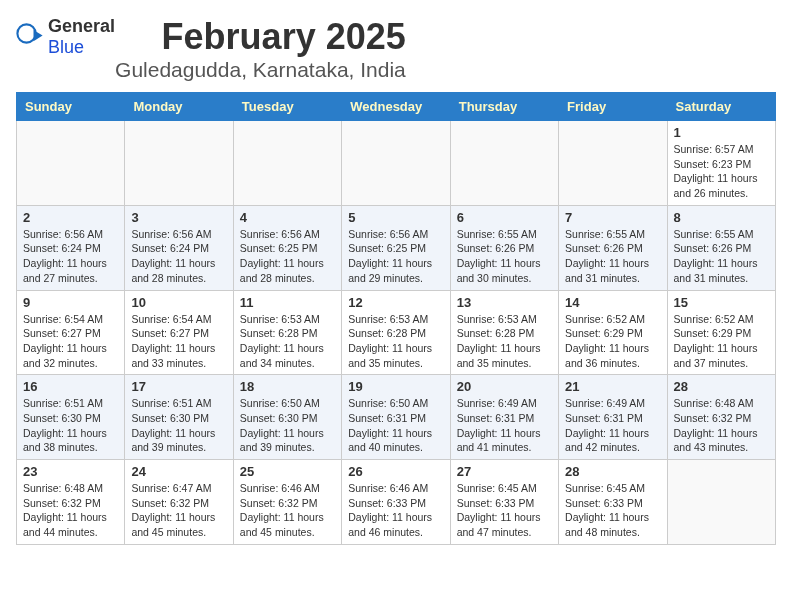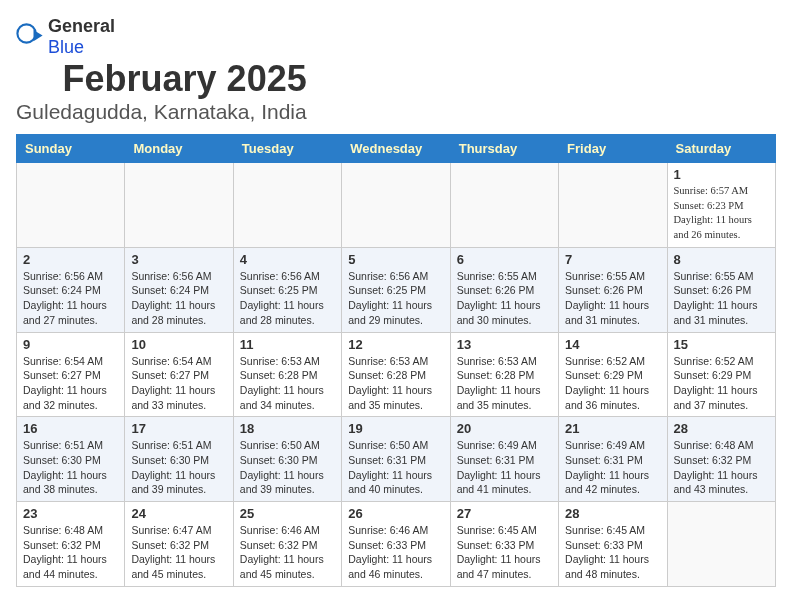--- a/index.html
+++ b/index.html
@@ -8,21 +8,20 @@
       background: #fff;
       width: 792px;
       min-height: 612px;
       padding: 16px;
     }
     .header-area {
       display: flex;
       justify-content: flex-start;
       align-items: flex-start;
       margin-bottom: 10px;
-      flex-direction: column;
     }
     .logo {
       display: flex;
       align-items: center;
       gap: 4px;
     }
     .logo-text-general {
       font-size: 18px;
       font-weight: bold;
       color: #333;
@@ -123,21 +122,21 @@
   <tbody id="calendar-body">
   <tr>
         <td class="empty"></td>
         <td class="empty"></td>
         <td class="empty"></td>
         <td class="empty"></td>
         <td class="empty"></td>
         <td class="empty"></td>
         <td>
           <div class="day-number">1</div>
-          <div class="day-info" style="white-space: pre-line; font-family: Liberation Serif, serif;">Sunrise: 6:57 AM
+          <div class="day-info" style="white-space: pre-line;">Sunrise: 6:57 AM
 Sunset: 6:23 PM
 Daylight: 11 hours and 26 minutes.</div>
         </td>
       </tr>
       <tr class="row-even">
         <td>
           <div class="day-number">2</div>
           <div class="day-info" style="white-space: pre-line;">Sunrise: 6:56 AM
 Sunset: 6:24 PM
 Daylight: 11 hours and 27 minutes.</div>

